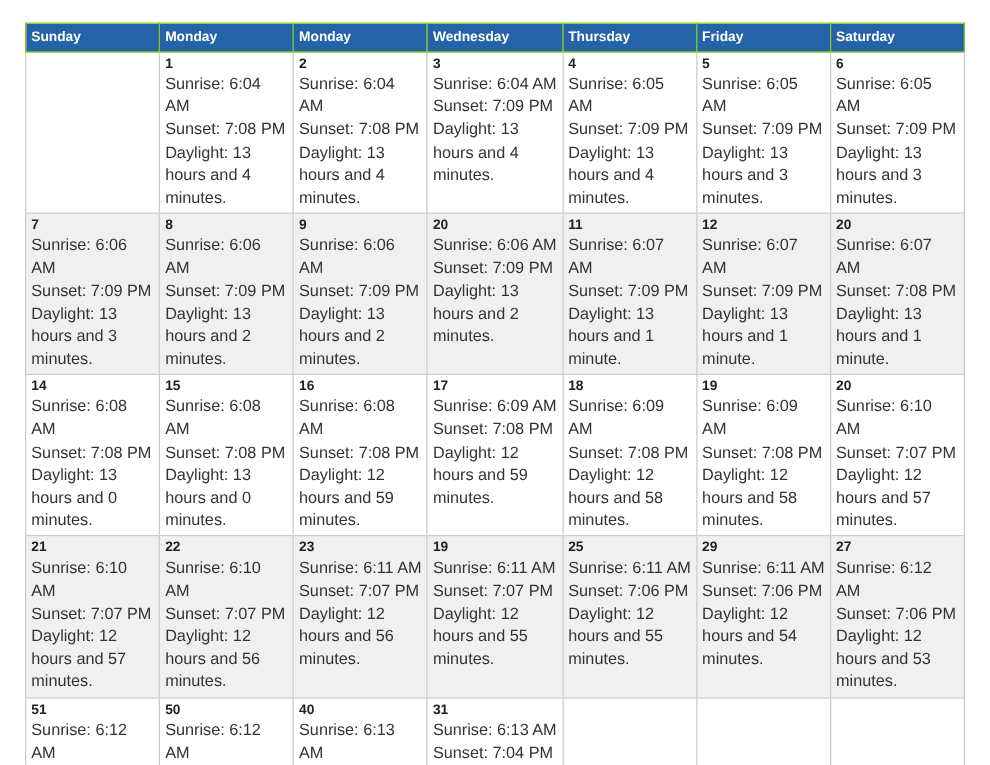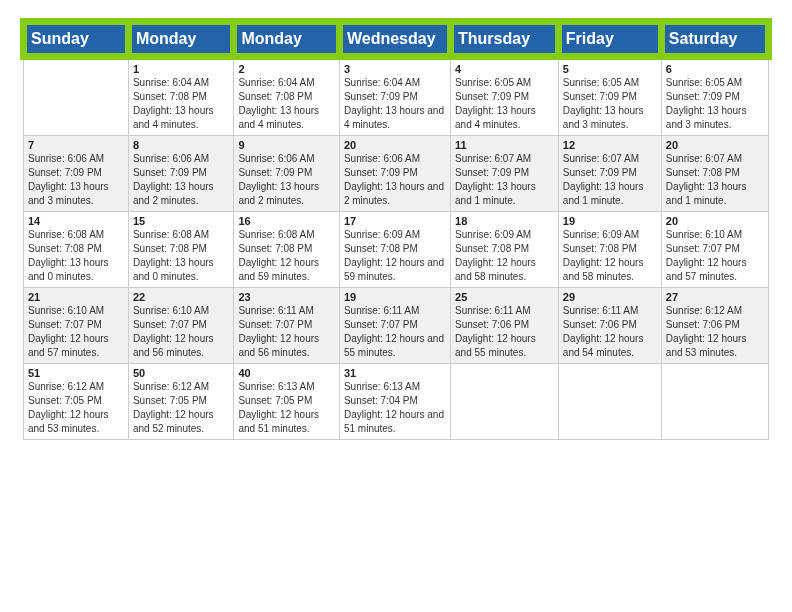--- a/index.html
+++ b/index.html
@@ -41,39 +41,39 @@
     .calendar {
       width: 100%;
       border-collapse: collapse;
       font-size: 10.5px;
     }
     .calendar th {
       background: #2563a8;
       color: #fff;
       padding: 5px 4px;
       text-align: left;
-      font-size: 16px;
+      font-size: 11px;
       font-weight: bold;
-      border: 7px solid #84cc16;
+      border: 1px solid #84cc16;
     }
     .calendar td {
       border: 1px solid #ccc;
       vertical-align: top;
       padding: 3px 4px;
       width: 113px;
       height: 75px;
     }
     .day-number {
       font-size: 11px;
       font-weight: bold;
       color: #222;
       margin-bottom: 1px;
     }
     .day-info {
-      font-size: 10px;
+      font-size: 13px;
       color: #333;
       line-height: 1.4;
     }
     .empty-cell {
       background: #f9f9f9;
     }
     .row-shaded td {
       background: #f0f0f0;
     }
     .row-white td {

